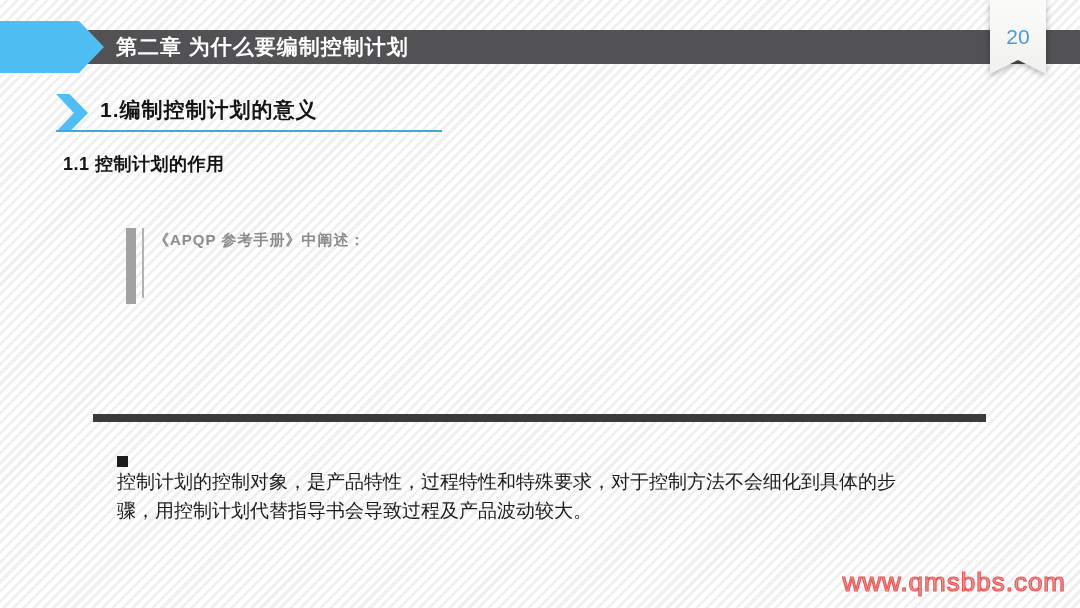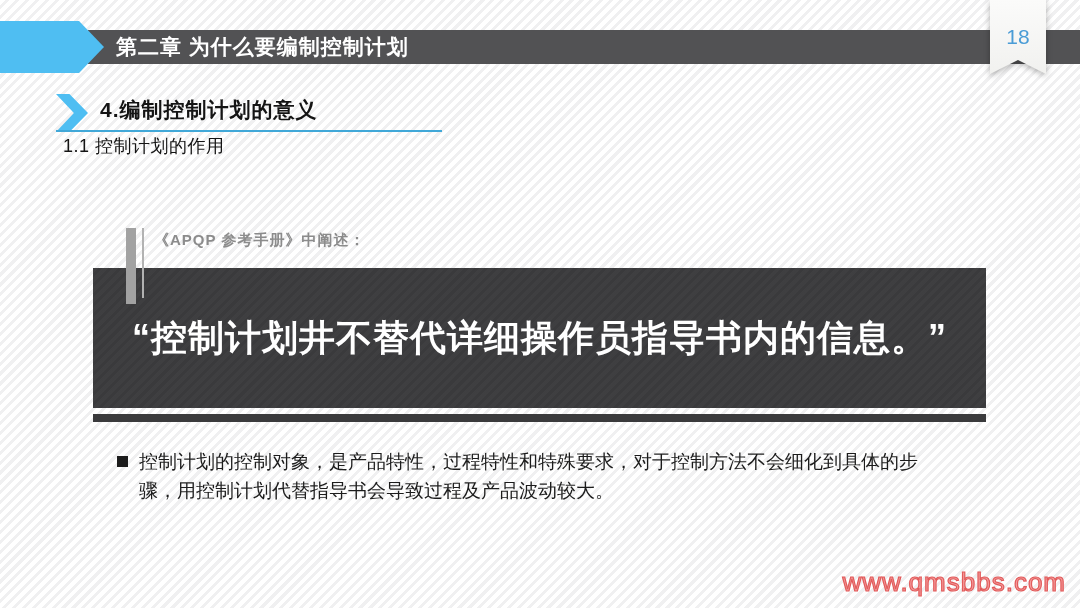--- a/index.html
+++ b/index.html
@@ -48,22 +48,22 @@
   .section-title {
     position:absolute; left:100px; top:96px;
     font-size:21px; font-weight:bold; color:#141414; letter-spacing:1px;
     white-space:nowrap;
   }
   .heading-underline {
     position:absolute; left:56px; top:130px; width:386px; height:2px;
     background:#41a8d8;
   }
   .section-subtitle {
-    position:absolute; left:63px; top:134px;
-    font-size:18px; font-weight:normal; color:#141414; letter-spacing:0.5px;
+    position:absolute; left:63px; top:152px;
+    font-size:18px; font-weight:bold; color:#141414; letter-spacing:0.5px;
     white-space:nowrap;
   }
 
   
   .quote-marker-bar {
     position:absolute; left:126px; top:228px; width:10px; height:76px;
     background:#a2a2a2; z-index:3;
   }
   .quote-marker-line {
     position:absolute; left:142px; top:228px; width:2px; height:70px;
@@ -90,21 +90,21 @@
     background:#3a3a3c;
   }
 
   
   .bullet-list {
     position:absolute; left:117px; top:447px; width:880px; list-style:none;
   }
   .bullet-item {
     display:flex; align-items:flex-start; margin-bottom:7px;
     font-family:"Liberation Serif","DejaVu Serif",serif;
-    font-size:19px; line-height:29px; color:#1c1c1c;
+    font-size:19px; line-height:29px; color:#1c1c1c;flex-direction:column;
   }
   .bullet-square-icon {
     flex:none; width:11px; height:11px; background:#1c1c1c;
     margin:9px 11px 0 0;
   }
   .bullet-text { display:block; width:792px; }
 
   
   .watermark {
     position:absolute; right:14px; bottom:10px;
@@ -118,35 +118,32 @@
 
 <div class="slide">
 
   <div class="chapter-bar">
     <span class="chapter-title">第二章 为什么要编制控制计划</span>
   </div>
   <div class="pennant"></div>
 
   <div class="ribbon-wrap">
     <div class="ribbon">
-      <span class="page-number">18</span>
+      <span class="page-number">20</span>
     </div>
   </div>
 
   <div class="chevron-icon"></div>
-  <div class="section-title">4.编制控制计划的意义</div>
+  <div class="section-title">1.编制控制计划的意义</div>
   <div class="heading-underline"></div>
   <div class="section-subtitle">1.1 控制计划的作用</div>
 
   <div class="quote-marker-bar"></div>
   <div class="quote-marker-line"></div>
   <div class="quote-source">《APQP 参考手册》中阐述：</div>
-  <div class="quote-box">
-    <span class="quote-text">“控制计划井不替代详细操作员指导书内的信息。”</span>
-  </div>
   <div class="quote-box-strip"></div>
 
   <ul class="bullet-list">
     <li class="bullet-item">
       <span class="bullet-square-icon"></span>
       <span class="bullet-text">控制计划的控制对象，是产品特性，过程特性和特殊要求，对于控制方法不会细化到具体的步骤，用控制计划代替指导书会导致过程及产品波动较大。</span>
     </li>
   </ul>
 
   <div class="watermark">www.qmsbbs.com</div>

